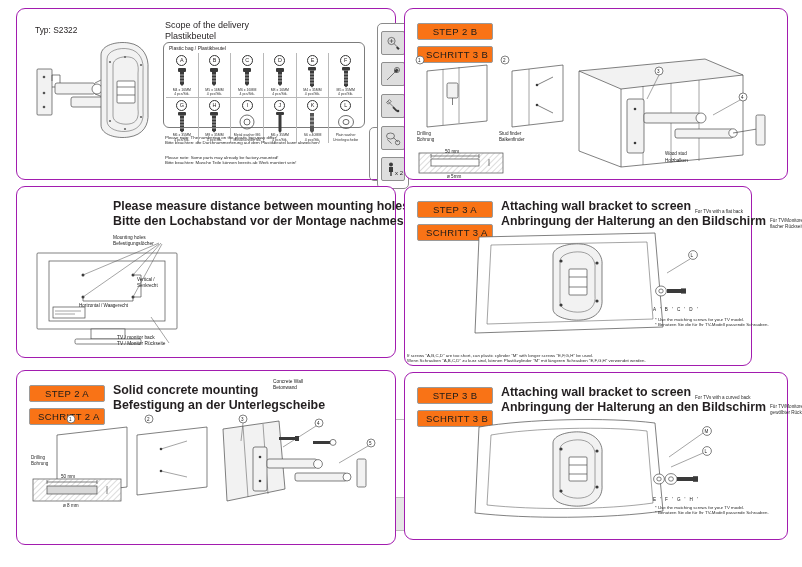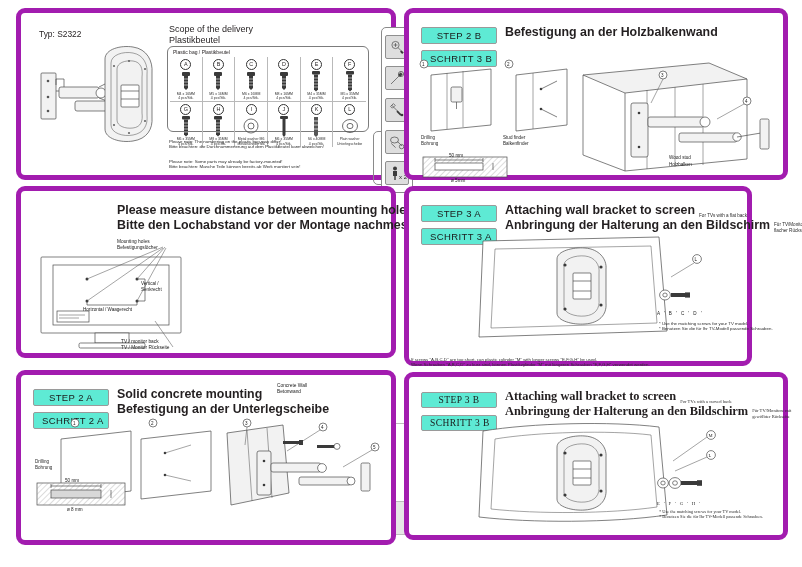--- a/index.html
+++ b/index.html
@@ -2,34 +2,34 @@
 <html><head>
 <meta charset="utf-8">
 <style>
   html,body{margin:0;padding:0;}
   body{
     width:802px;height:567px;background:#ffffff;
     font-family:"Liberation Sans", sans-serif;
     color:#231f20;overflow:hidden;position:relative;
   }
   .panel{
-    position:absolute;border:5px solid #a21caf;border-radius:9px;
+    position:absolute;border:1px solid #a21caf;border-radius:9px;
     background:#fff;box-sizing:border-box;
   }
   
   #panel-parts{left:16px;top:8px;width:380px;height:172px;}
   #panel-step2b{left:404px;top:8px;width:384px;height:172px;}
   #panel-step1{left:16px;top:186px;width:380px;height:172px;}
   #panel-step3a{left:404px;top:186px;width:348px;height:180px;}
   #panel-step2a{left:16px;top:370px;width:380px;height:175px;}
-  #panel-step3b{left:404px;top:372px;width:384px;height:168px;font-family:Liberation Serif, serif;}
+  #panel-step3b{left:404px;top:372px;width:384px;height:168px;}
 
   
   .steptag{
-    background:#5eead4;border:1px solid #9a9a9a;border-radius:2px;
+    background:#f97316;border:1px solid #9a9a9a;border-radius:2px;
     font-size:9.5px;letter-spacing:.4px;padding:2px 8px;
     display:inline-block;white-space:nowrap;color:#1a1a1a;
   }
   .tagcol{position:absolute;left:12px;top:12px;width:76px;}
   .tagcol .steptag{margin-bottom:4px;text-align:center;width:100%;box-sizing:border-box;}
 
   .hd{position:absolute;left:96px;top:12px;right:6px;}
   .hd .l1,.hd .l2{font-weight:bold;font-size:12.4px;line-height:15px;white-space:nowrap;}
   .hd .sub{font-size:4.6px;line-height:5.4px;color:#2b2b2b;display:inline-block;
            vertical-align:bottom;padding-left:4px;font-weight:normal;}
@@ -336,21 +336,20 @@
     </div>
   </div>
 </div>
 
 <div class="panel" id="panel-step2b">
   <div class="tagcol">
     <div class="steptag">STEP  2 B</div>
     <div class="steptag">SCHRITT 3 B</div>
   </div>
   <div class="hd">
-    <div class="l2">Befestigung an der Holzbalkenwand</div>
   </div>
 
   <svg style="position:absolute;left:8px;top:46px;" width="370" height="122" viewBox="0 0 370 122">
 
     <circle class="fw" cx="7" cy="5" r="4"></circle>
       <text class="cnum" x="5" y="7">1</text>
     <path class="ln" d="M14 16 L74 10 L74 66 L14 72 Z"></path>
     <path class="ln2" d="M30 14 L30 70 M46 12 L46 68"></path>
     <rect class="fl" x="34" y="28" width="11" height="15" rx="1.5"></rect>
     <path class="ln" d="M39.5 43 L39.5 50"></path>

